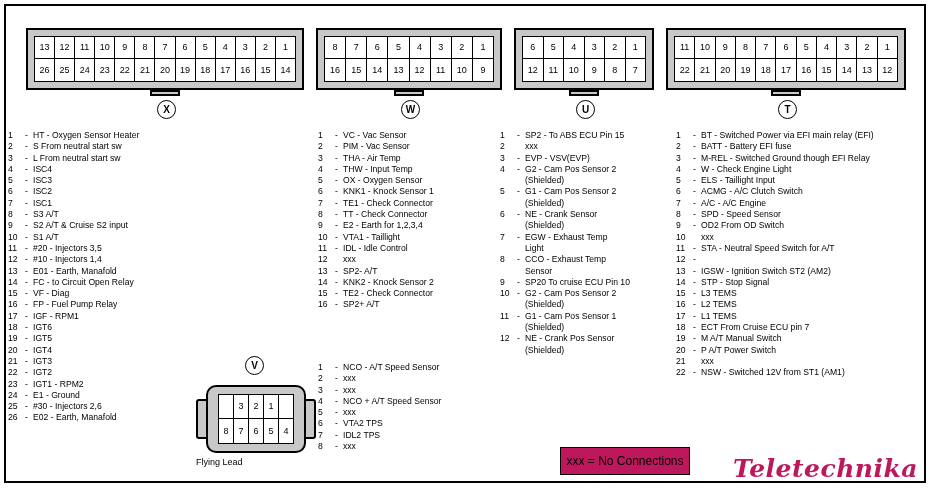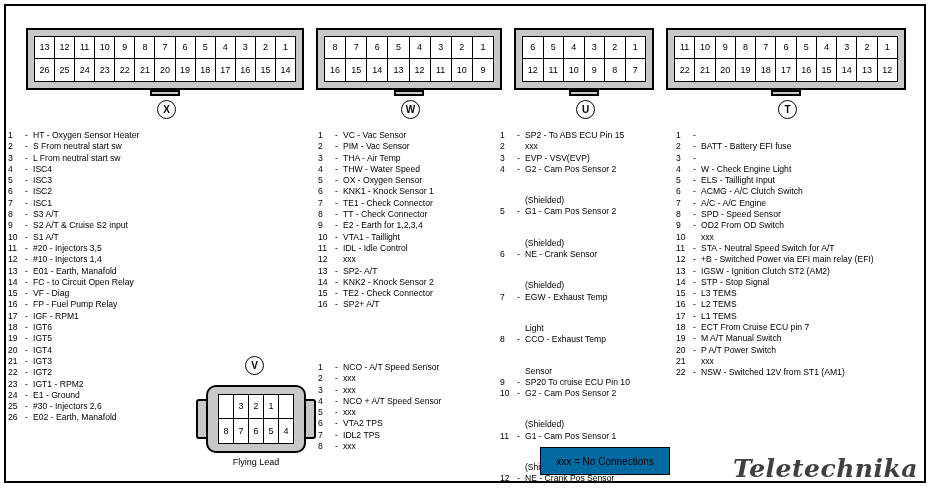--- a/index.html
+++ b/index.html
@@ -37,48 +37,48 @@
     background:#fff;
   }
   .tab{position:absolute;background:#c8c8c8;border:2px solid #000;box-sizing:border-box;}
 
   
   .col{position:absolute;font-size:8.6px;line-height:11.3px;white-space:nowrap;}
   .col .row{display:flex;}
   .col .num{width:17px;flex:0 0 17px;text-align:left;}
   .col .dash{width:8px;flex:0 0 8px;}
   .col .txt{white-space:nowrap;}
-  .col .cont{padding-left:25px;margin-top:20px;}
+  .col .cont{padding-left:25px;}
 
   
   .fl-wrap{position:absolute;left:196px;top:385px;width:120px;height:80px;}
   .fl-body{
     position:absolute;left:10px;top:0;width:100px;height:68px;
     border:2px solid #000;border-radius:10px;background:#c8c8c8;box-sizing:border-box;
   }
   .fl-inner{
     position:absolute;left:22px;top:9px;width:76px;height:50px;
     border:1px solid #000;background:#fff;box-sizing:border-box;display:flex;flex-direction:column;
   }
   .fl-cap-l{position:absolute;left:0;top:14px;width:14px;height:40px;border:2px solid #000;background:#c8c8c8;box-sizing:border-box;border-radius:3px;}
   .fl-cap-r{position:absolute;right:0;top:14px;width:14px;height:40px;border:2px solid #000;background:#c8c8c8;box-sizing:border-box;border-radius:3px;}
-  .fl-caption{position:absolute;left:0;top:72px;width:120px;text-align:center;font-size:9px;}
+  .fl-caption{position:absolute;left:0;top:72px;width:120px;font-size:9px;}
 
   
   .legend{
-    position:absolute;left:540px;top:447px;width:128px;height:26px;
-    border:1.5px solid #000;background:#0369a1;
-    display:flex;align-items:center;justify-content:center;font-size:10px;
+    position:absolute;left:560px;top:447px;width:128px;height:26px;
+    border:1.5px solid #000;background:#be185d;
+    display:flex;align-items:center;justify-content:center;font-size:12px;
   }
 
   
   .watermark{
     position:absolute;right:14px;bottom:6px;
     font-family:"DejaVu Serif", serif;font-style:italic;font-weight:bold;
-    font-size:25px;color:#404040;letter-spacing:0.5px;
+    font-size:25px;color:#be185d;letter-spacing:0.5px;
   }
 </style>
 </head>
 <body>
 
 <div class="frame"></div>
 
 <div class="conn" style="left:26px;top:28px;width:278px;height:62px;">
   <div class="conn-inner" style="left:6px;top:6px;right:6px;bottom:6px;">
     <div class="pinrow">
@@ -344,21 +344,21 @@
       <span class="txt">PIM - Vac Sensor</span>
     </div>
   <div class="row">
       <span class="num">3</span>
       <span class="dash">-</span>
       <span class="txt">THA - Air Temp</span>
     </div>
   <div class="row">
       <span class="num">4</span>
       <span class="dash">-</span>
-      <span class="txt">THW - Water Speed</span>
+      <span class="txt">THW - Input Temp</span>
     </div>
   <div class="row">
       <span class="num">5</span>
       <span class="dash">-</span>
       <span class="txt">OX - Oxygen Sensor</span>
     </div>
   <div class="row">
       <span class="num">6</span>
       <span class="dash">-</span>
       <span class="txt">KNK1 - Knock Sensor 1</span>
@@ -526,29 +526,31 @@
       <span class="dash">-</span>
       <span class="txt">NE - Crank Pos Sensor</span>
     </div>
   <div class="cont">(Shielded)</div>
 </div>
 
 <div class="col" style="left:676px;top:130px;">
   <div class="row">
       <span class="num">1</span>
       <span class="dash">-</span>
+      <span class="txt">BT - Switched Power via EFI main relay (EFI)</span>
     </div>
   <div class="row">
       <span class="num">2</span>
       <span class="dash">-</span>
       <span class="txt">BATT - Battery EFI fuse</span>
     </div>
   <div class="row">
       <span class="num">3</span>
       <span class="dash">-</span>
+      <span class="txt">M-REL - Switched Ground though EFI Relay</span>
     </div>
   <div class="row">
       <span class="num">4</span>
       <span class="dash">-</span>
       <span class="txt">W - Check Engine Light</span>
     </div>
   <div class="row">
       <span class="num">5</span>
       <span class="dash">-</span>
       <span class="txt">ELS - Taillight Input</span>
@@ -579,26 +581,25 @@
       <span class="txt">xxx</span>
     </div>
   <div class="row">
       <span class="num">11</span>
       <span class="dash">-</span>
       <span class="txt">STA - Neutral Speed Switch for A/T</span>
     </div>
   <div class="row">
       <span class="num">12</span>
       <span class="dash">-</span>
-      <span class="txt">+B - Switched Power via EFI main relay (EFI)</span>
     </div>
   <div class="row">
       <span class="num">13</span>
       <span class="dash">-</span>
-      <span class="txt">IGSW - Ignition Clutch ST2 (AM2)</span>
+      <span class="txt">IGSW - Ignition Switch ST2 (AM2)</span>
     </div>
   <div class="row">
       <span class="num">14</span>
       <span class="dash">-</span>
       <span class="txt">STP - Stop Signal</span>
     </div>
   <div class="row">
       <span class="num">15</span>
       <span class="dash">-</span>
       <span class="txt">L3 TEMS</span>

